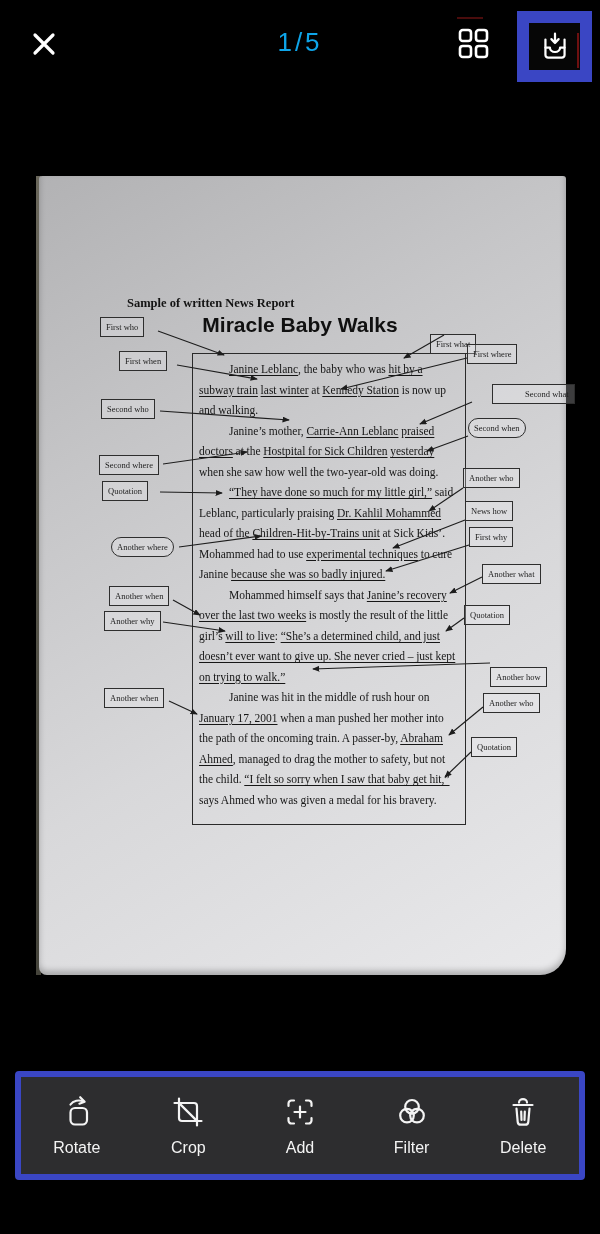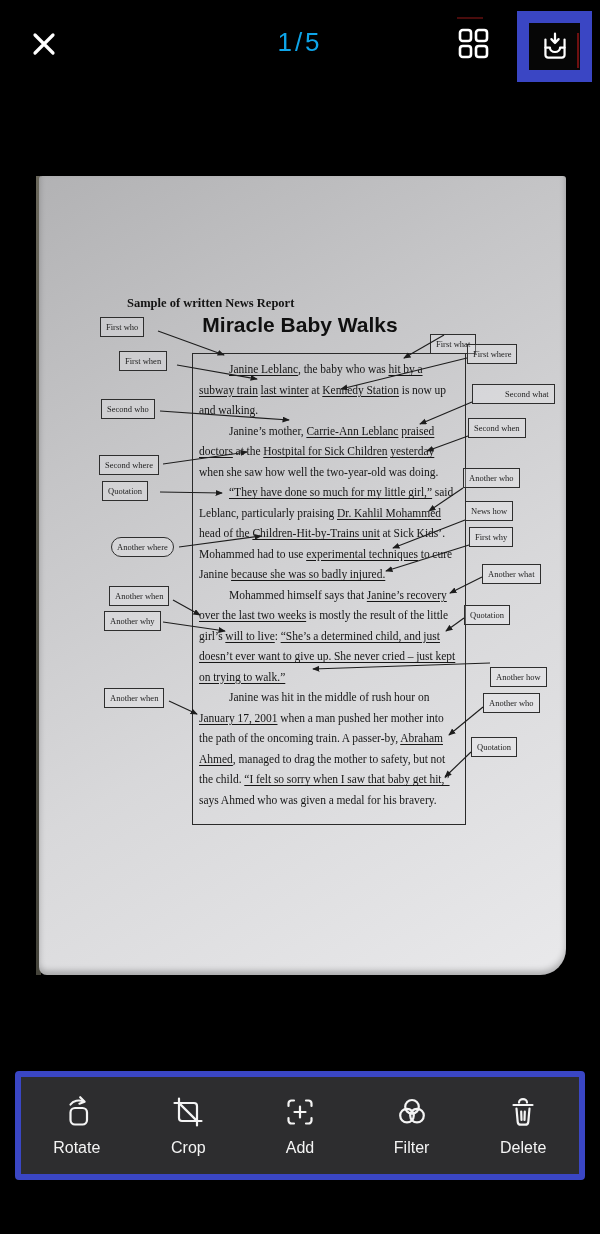--- a/index.html
+++ b/index.html
@@ -102,22 +102,22 @@
         <div class="anno" style="left: 119px; top: 351px;">First when</div>
         <div class="anno" style="left: 101px; top: 399px;">Second who</div>
         <div class="anno" style="left: 99px; top: 455px;">Second where</div>
         <div class="anno" style="left: 102px; top: 481px;">Quotation</div>
         <div class="anno" style="left: 111px; top: 537px; border-radius: 10px;">Another where</div>
         <div class="anno" style="left: 109px; top: 586px;">Another when</div>
         <div class="anno" style="left: 104px; top: 611px;">Another why</div>
         <div class="anno" style="left: 104px; top: 688px;">Another when</div>
         <div class="anno" style="left: 430px; top: 314px; margin-top: 20px;">First what</div>
         <div class="anno" style="left: 467px; top: 344px;">First where</div>
-        <div class="anno" style="left: 472px; top: 384px; padding-left: 32px;">Second what</div>
-        <div class="anno" style="left: 468px; top: 418px;">Second when</div>
+        <div class="anno" style="left: 492px; top: 384px; padding-left: 32px;">Second what</div>
+        <div class="anno" style="left: 468px; top: 418px; border-radius: 10px;">Second when</div>
         <div class="anno" style="left: 463px; top: 468px;">Another who</div>
         <div class="anno" style="left: 465px; top: 501px;">News how</div>
         <div class="anno" style="left: 469px; top: 527px;">First why</div>
         <div class="anno" style="left: 482px; top: 564px;">Another what</div>
         <div class="anno" style="left: 464px; top: 605px;">Quotation</div>
         <div class="anno" style="left: 490px; top: 667px;">Another how</div>
         <div class="anno" style="left: 483px; top: 693px;">Another who</div>
         <div class="anno" style="left: 471px; top: 737px;">Quotation</div>
       </div>
     <svg id="arrow-svg" width="600" height="1234">

